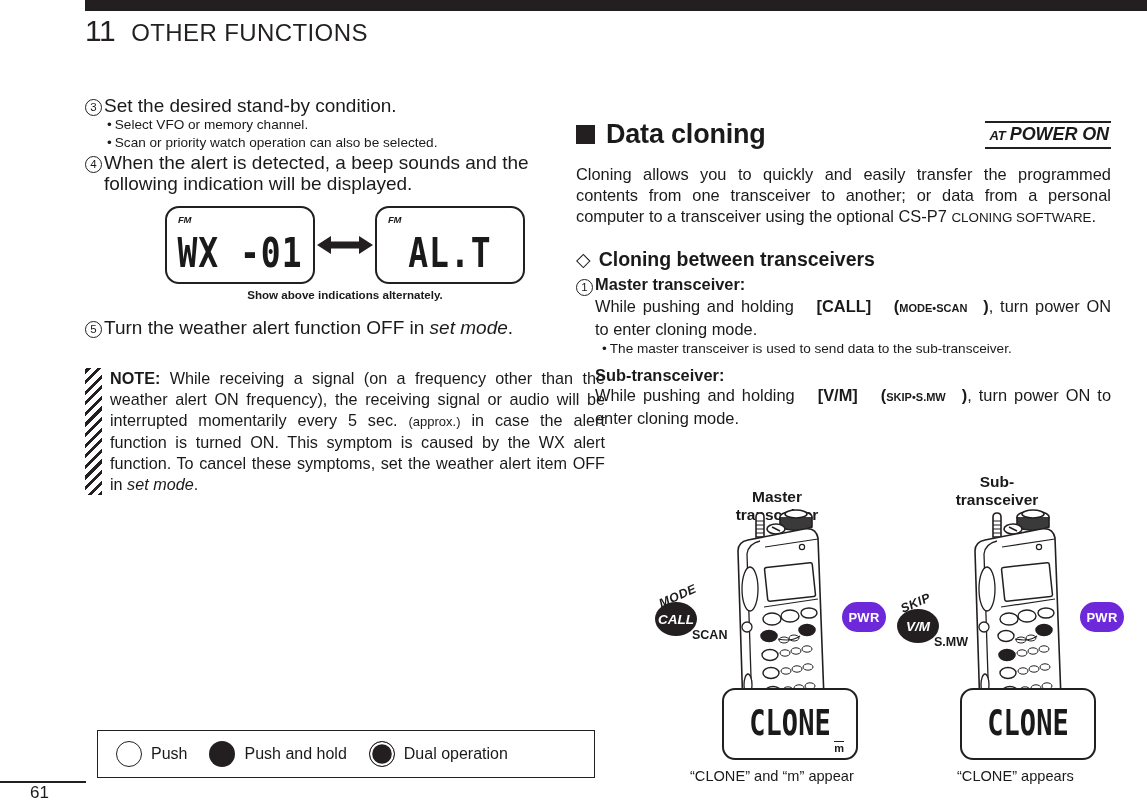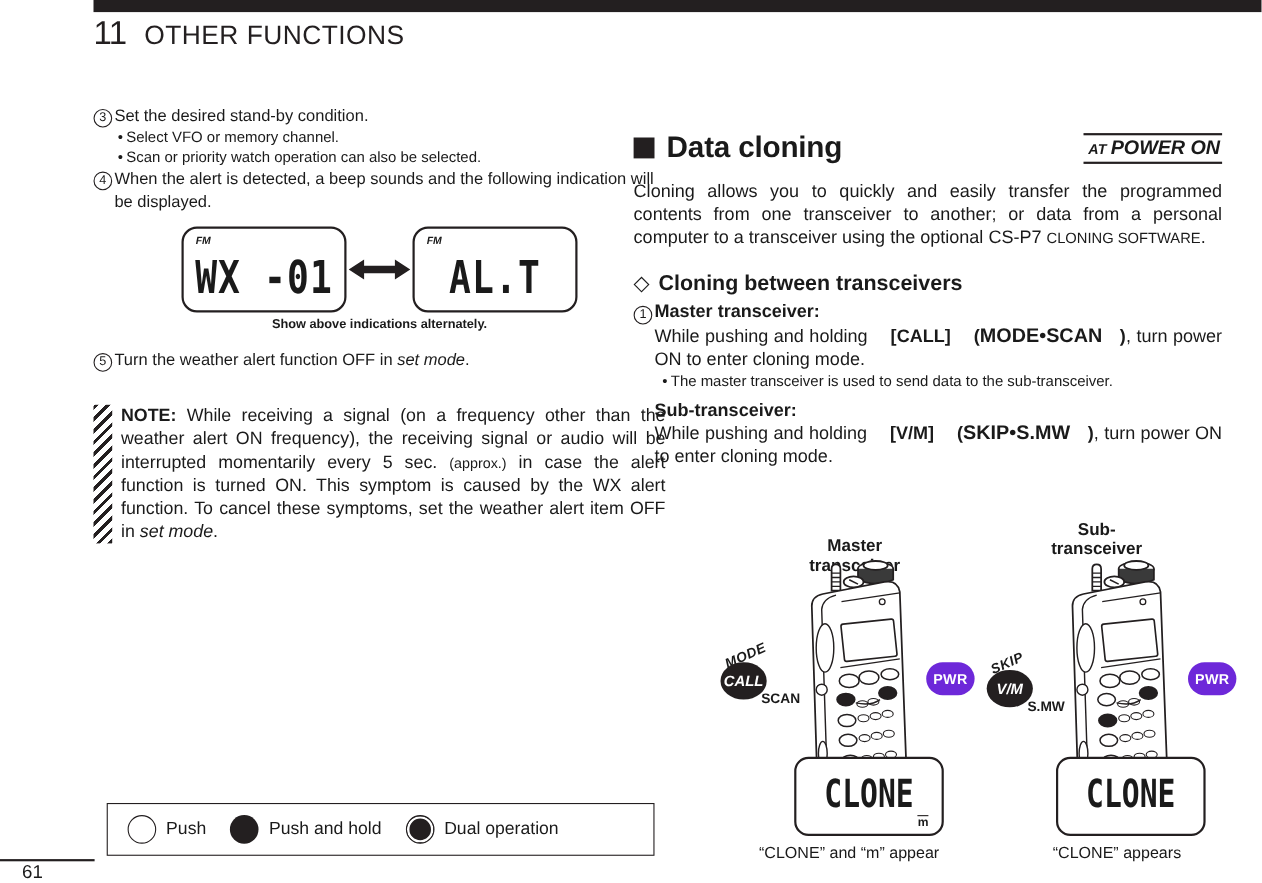--- a/index.html
+++ b/index.html
@@ -31,21 +31,21 @@
   .body-txt{font-size:16.4px;line-height:21px;text-align:justify;}
 
   
   .step{display:flex;align-items:flex-start;margin-bottom:0px;}
   .circnum{
     display:inline-block;flex:0 0 auto;
     width:15px;height:15px;border:1.3px solid #231f20;border-radius:50%;
     font-size:11.5px;line-height:14px;text-align:center;
     margin-right:2px;margin-top:4px;font-family:"Liberation Sans",sans-serif;
   }
-  .step-body{flex:1 1 auto;font-size:15px;line-height:21px;}
+  .step-body{flex:1 1 auto;font-size:19px;line-height:21px;}
   .sub-bullet{font-size:13.6px;line-height:18px;padding-left:22px;}
   .sub-bullet .dot{margin-right:3px;}
 
   
   #lcd-row{margin-top:12px;display:flex;align-items:center;justify-content:center;gap:0;}
   .lcd{
     width:150px;height:78px;border:2.2px solid #231f20;border-radius:14px;
     background:#fff;position:relative;box-sizing:border-box;
   }
   .lcd .fm{
@@ -83,21 +83,21 @@
   .legend-item{display:flex;align-items:center;}
   .legend-label{font-size:16px;margin:0 22px 0 9px;}
   .cir{width:26px;height:26px;border-radius:50%;box-sizing:border-box;flex:0 0 auto;}
   .cir-open{border:1.6px solid #231f20;background:#fff;}
   .cir-solid{background:#231f20;}
   .cir-dual{border:1.8px solid #231f20;background:#231f20;box-shadow:inset 0 0 0 2.2px #fff;}
   #legend .legend-item:first-child{margin-left:18px;}
 
   
   #page-rule{position:absolute;left:0;top:781px;width:86px;height:1.6px;background:#231f20;}
-  #page-num{position:absolute;left:20px;top:783px;font-size:17px;}
+  #page-num{position:absolute;left:30px;top:783px;font-size:17px;}
 
   
   #sec-head-row{display:flex;align-items:center;justify-content:space-between;}
   #sec-head{display:flex;align-items:center;gap:11px;}
   #sq{width:19px;height:19px;background:#231f20;}
   #sec-title{font-size:27px;font-weight:bold;letter-spacing:-.2px;}
   #badge{
     border-top:2.4px solid #231f20;border-bottom:2.4px solid #231f20;
     padding:1px 2px 2px 4px;display:flex;align-items:baseline;gap:4px;
     font-style:italic;font-weight:bold;
@@ -107,21 +107,21 @@
 
   #intro{margin-top:14px;}
   #sub-head-row{margin-top:20px;display:flex;align-items:center;gap:8px;}
   #diamond{font-size:19px;line-height:1;}
   #sub-head{font-size:19.5px;font-weight:bold;}
 
   .step-r{display:flex;align-items:flex-start;margin-top:4px;}
   .bold-lead{font-weight:bold;font-size:16.4px;}
   .indent{padding-left:19px;}
   .kbd{font-weight:bold;padding-left:16px;}
-  .sc{font-size:18px;font-weight:bold;}
+  .sc{font-size:11px;font-weight:bold;}
 
   
   #radios{position:absolute;left:612px;top:485px;width:535px;height:300px;}
   .r-label{
     position:absolute;font-size:15.5px;font-weight:bold;line-height:18px;text-align:center;
   }
   .pwr-btn{
     position:absolute;width:44px;height:30px;border-radius:15px;background:#6d28d9;
     color:#fff;font-size:13px;font-weight:bold;display:flex;align-items:center;
     justify-content:center;letter-spacing:.3px;

